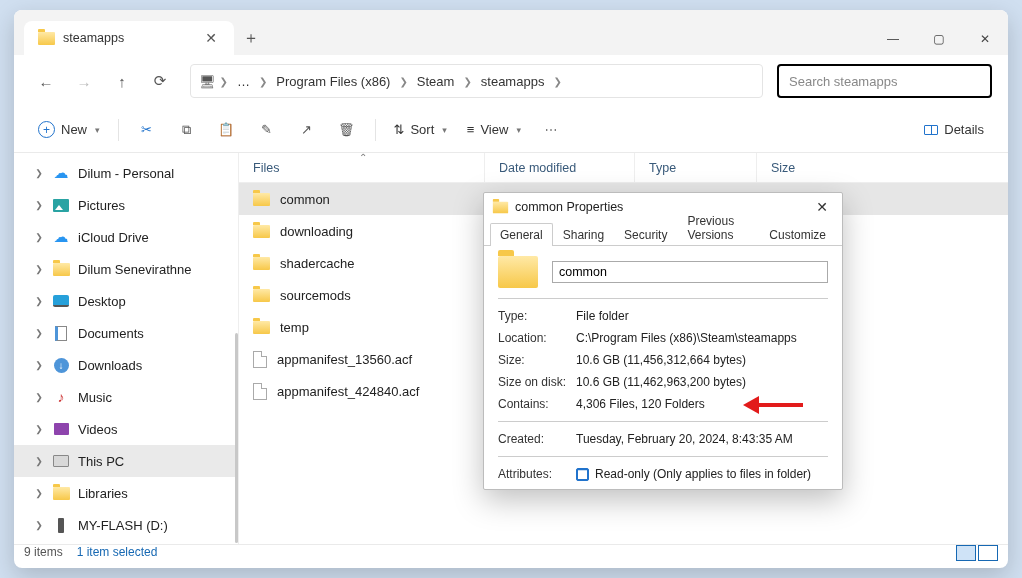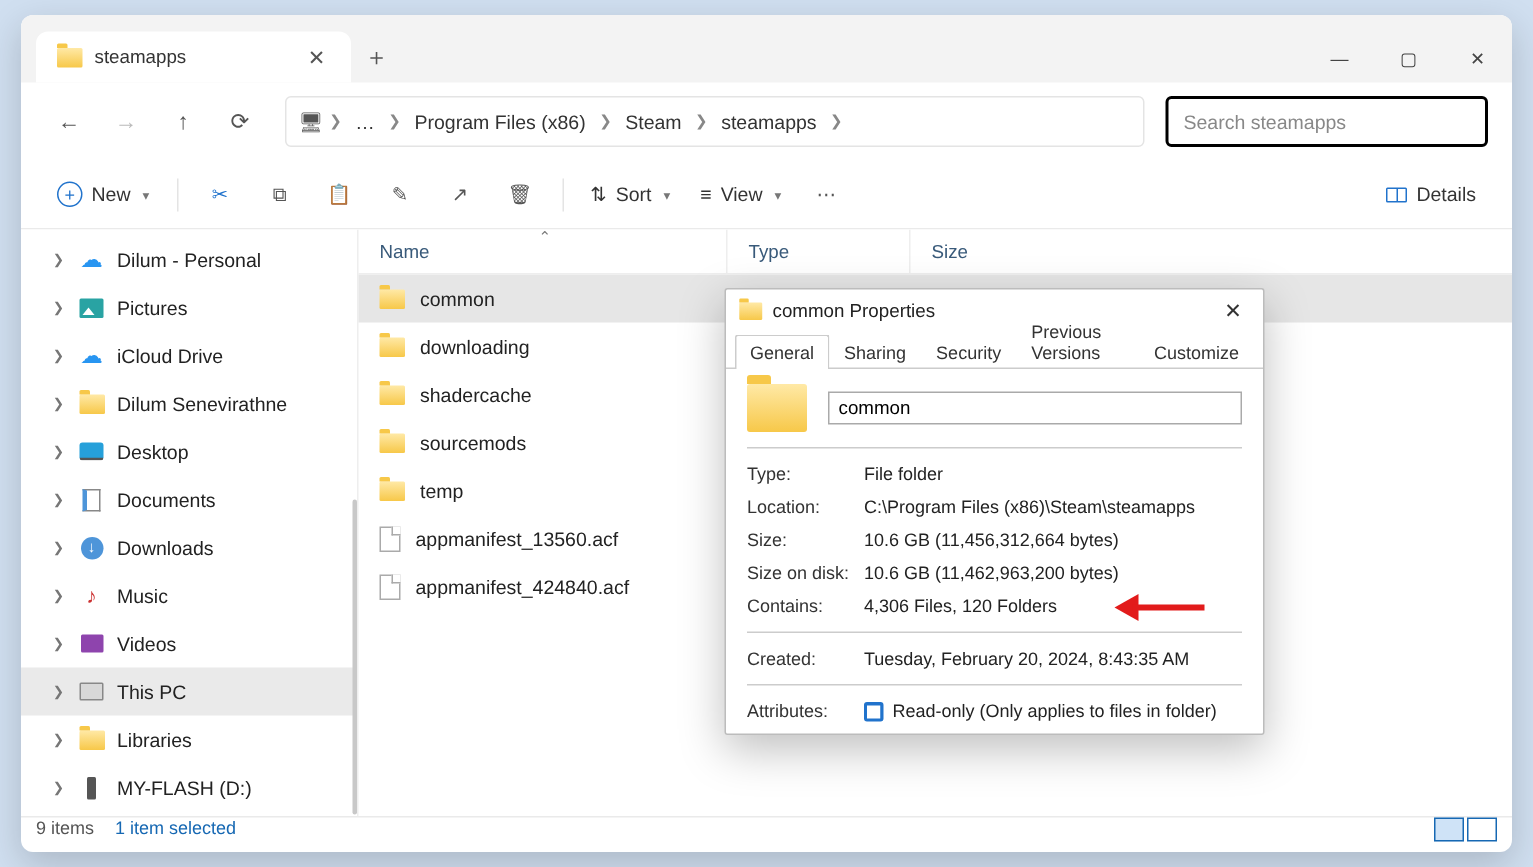--- a/index.html
+++ b/index.html
@@ -252,21 +252,24 @@
           </span>
           <span>MY-FLASH (D:)</span>
         </div>
       </div>
     <div class="nav-scroll-ind"></div>
 
     <div class="content">
       <div class="headers">
         <span class="sort-ind">⌃</span>
         <div class="hcol name">
-            <span>Name</span>
+            <span>Files</span>
+          </div>
+        <div class="hcol date">
+            <span>Date modified</span>
           </div>
         <div class="hcol type">
             <span>Type</span>
           </div>
         <div class="hcol size">
             <span>Size</span>
           </div>
       </div>
       <div class="filelist" id="filelist">
           <div class="row sel">

